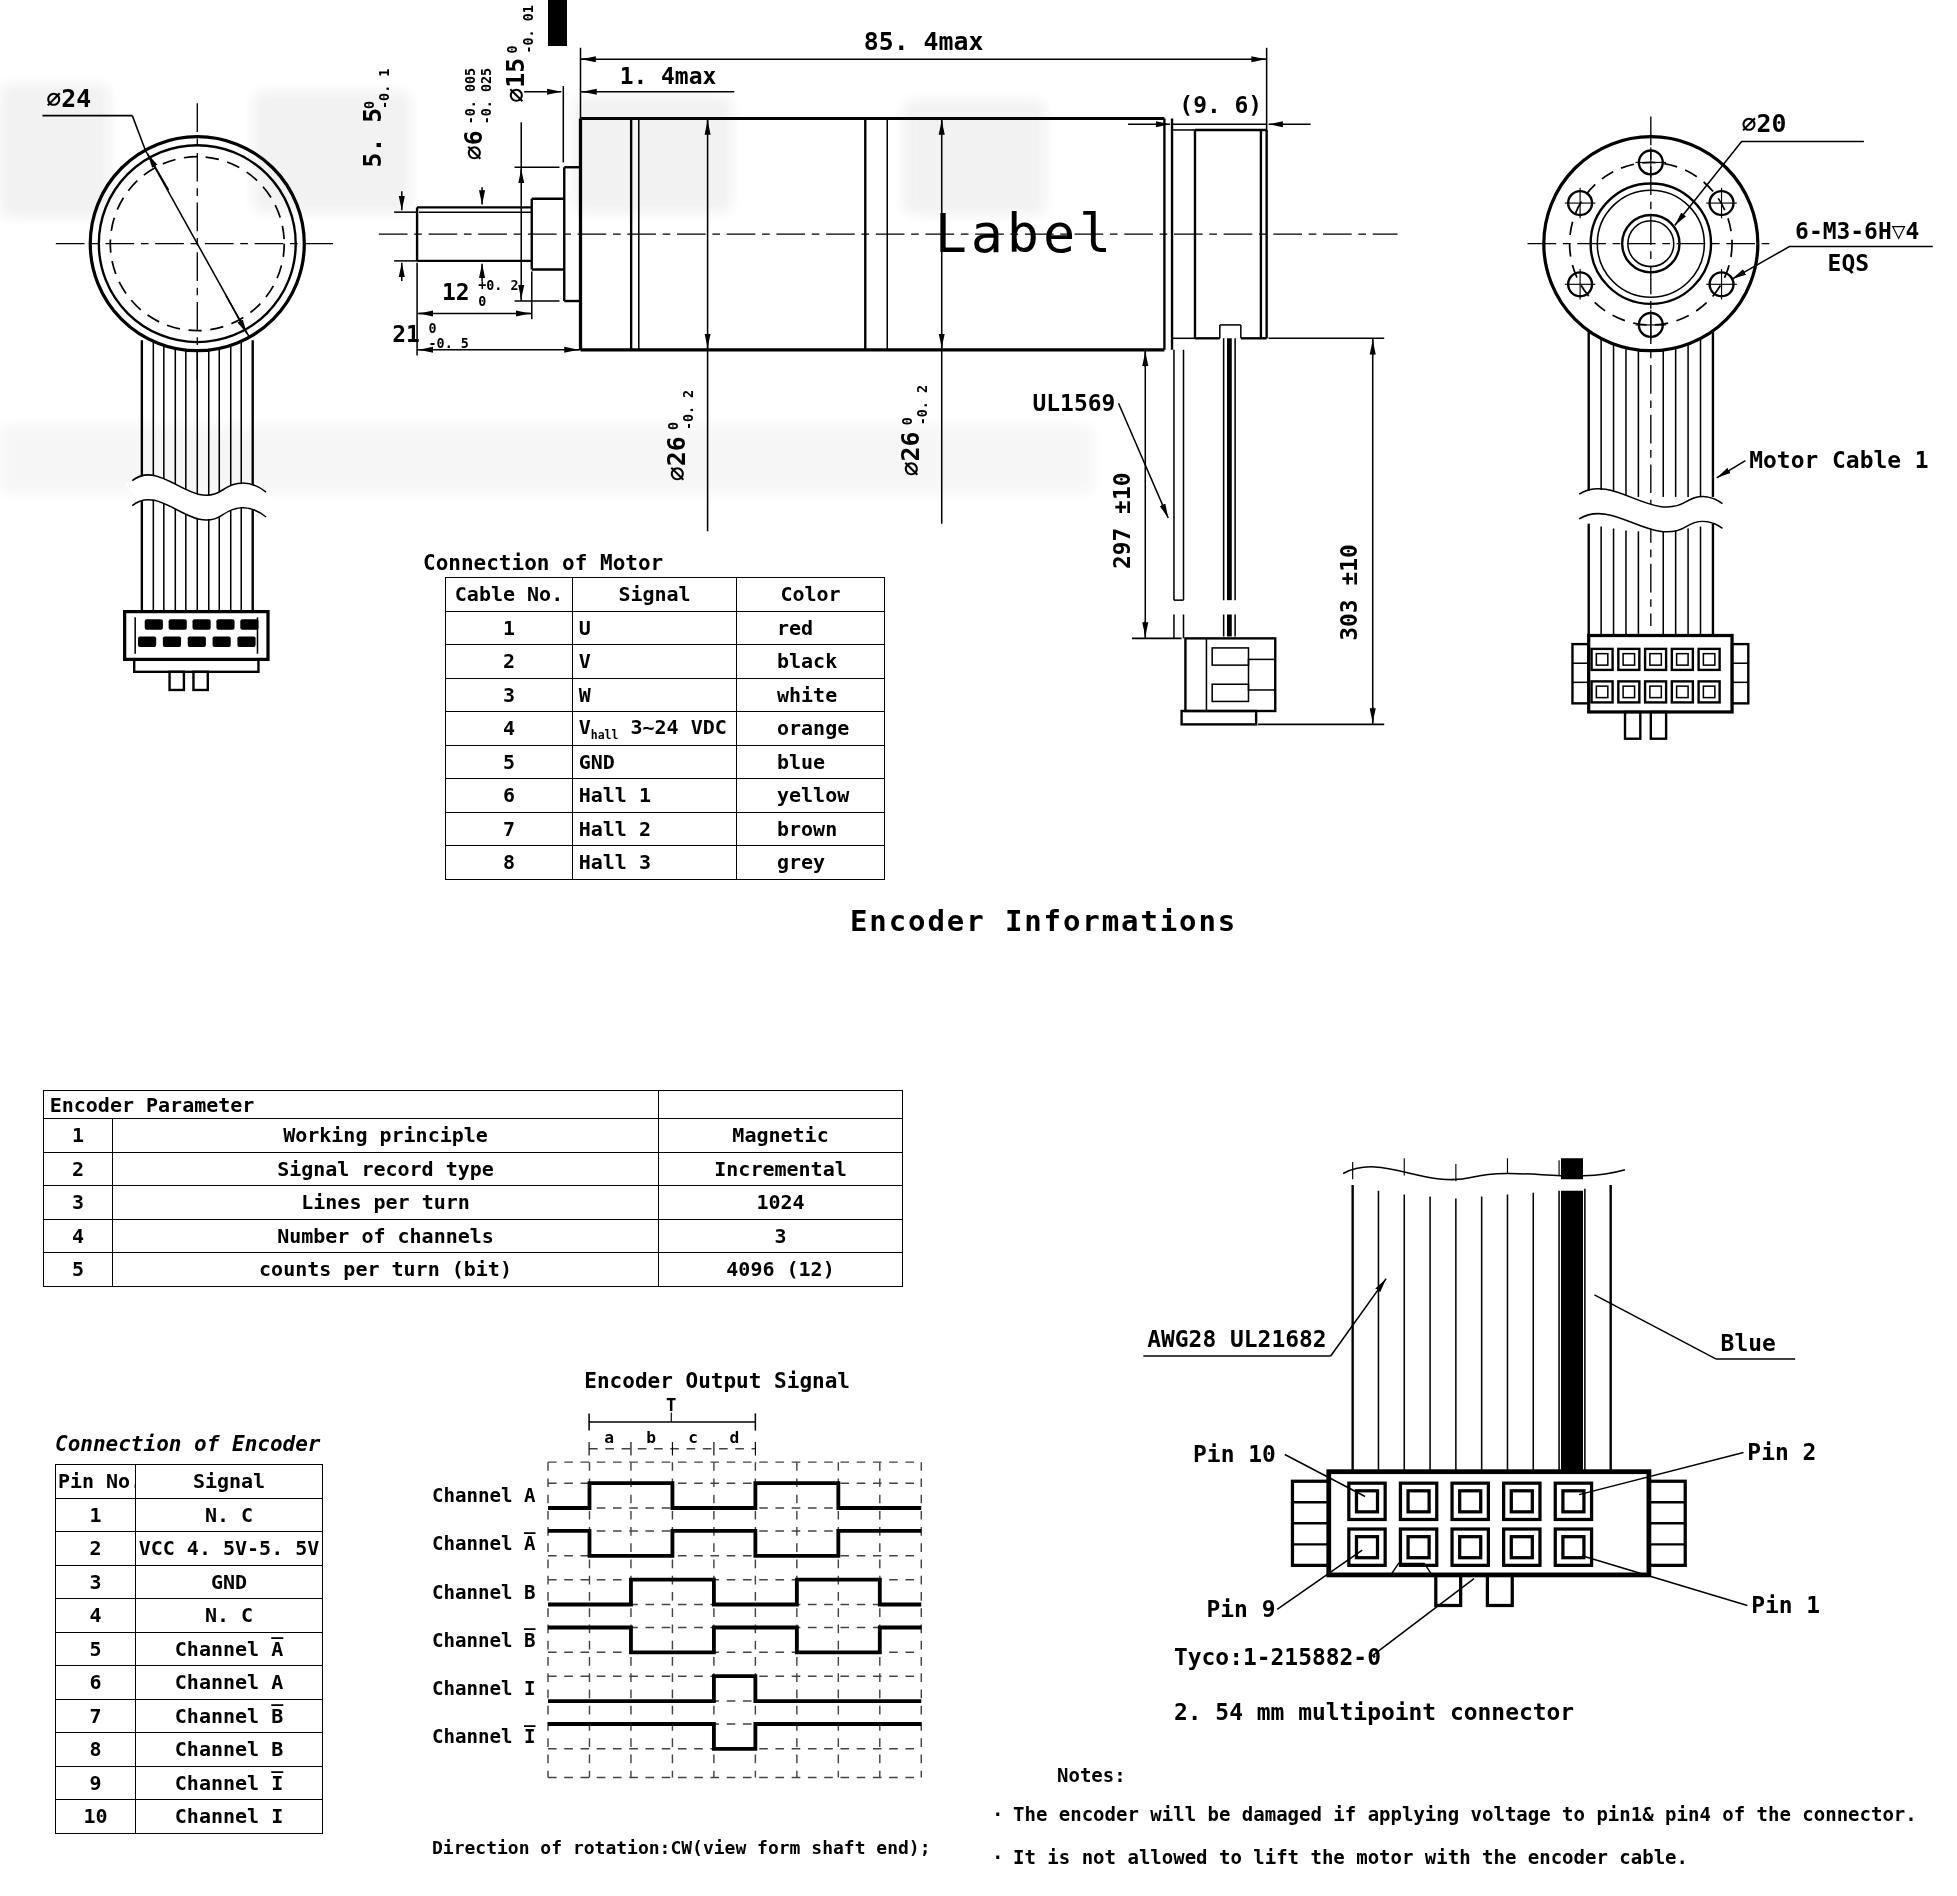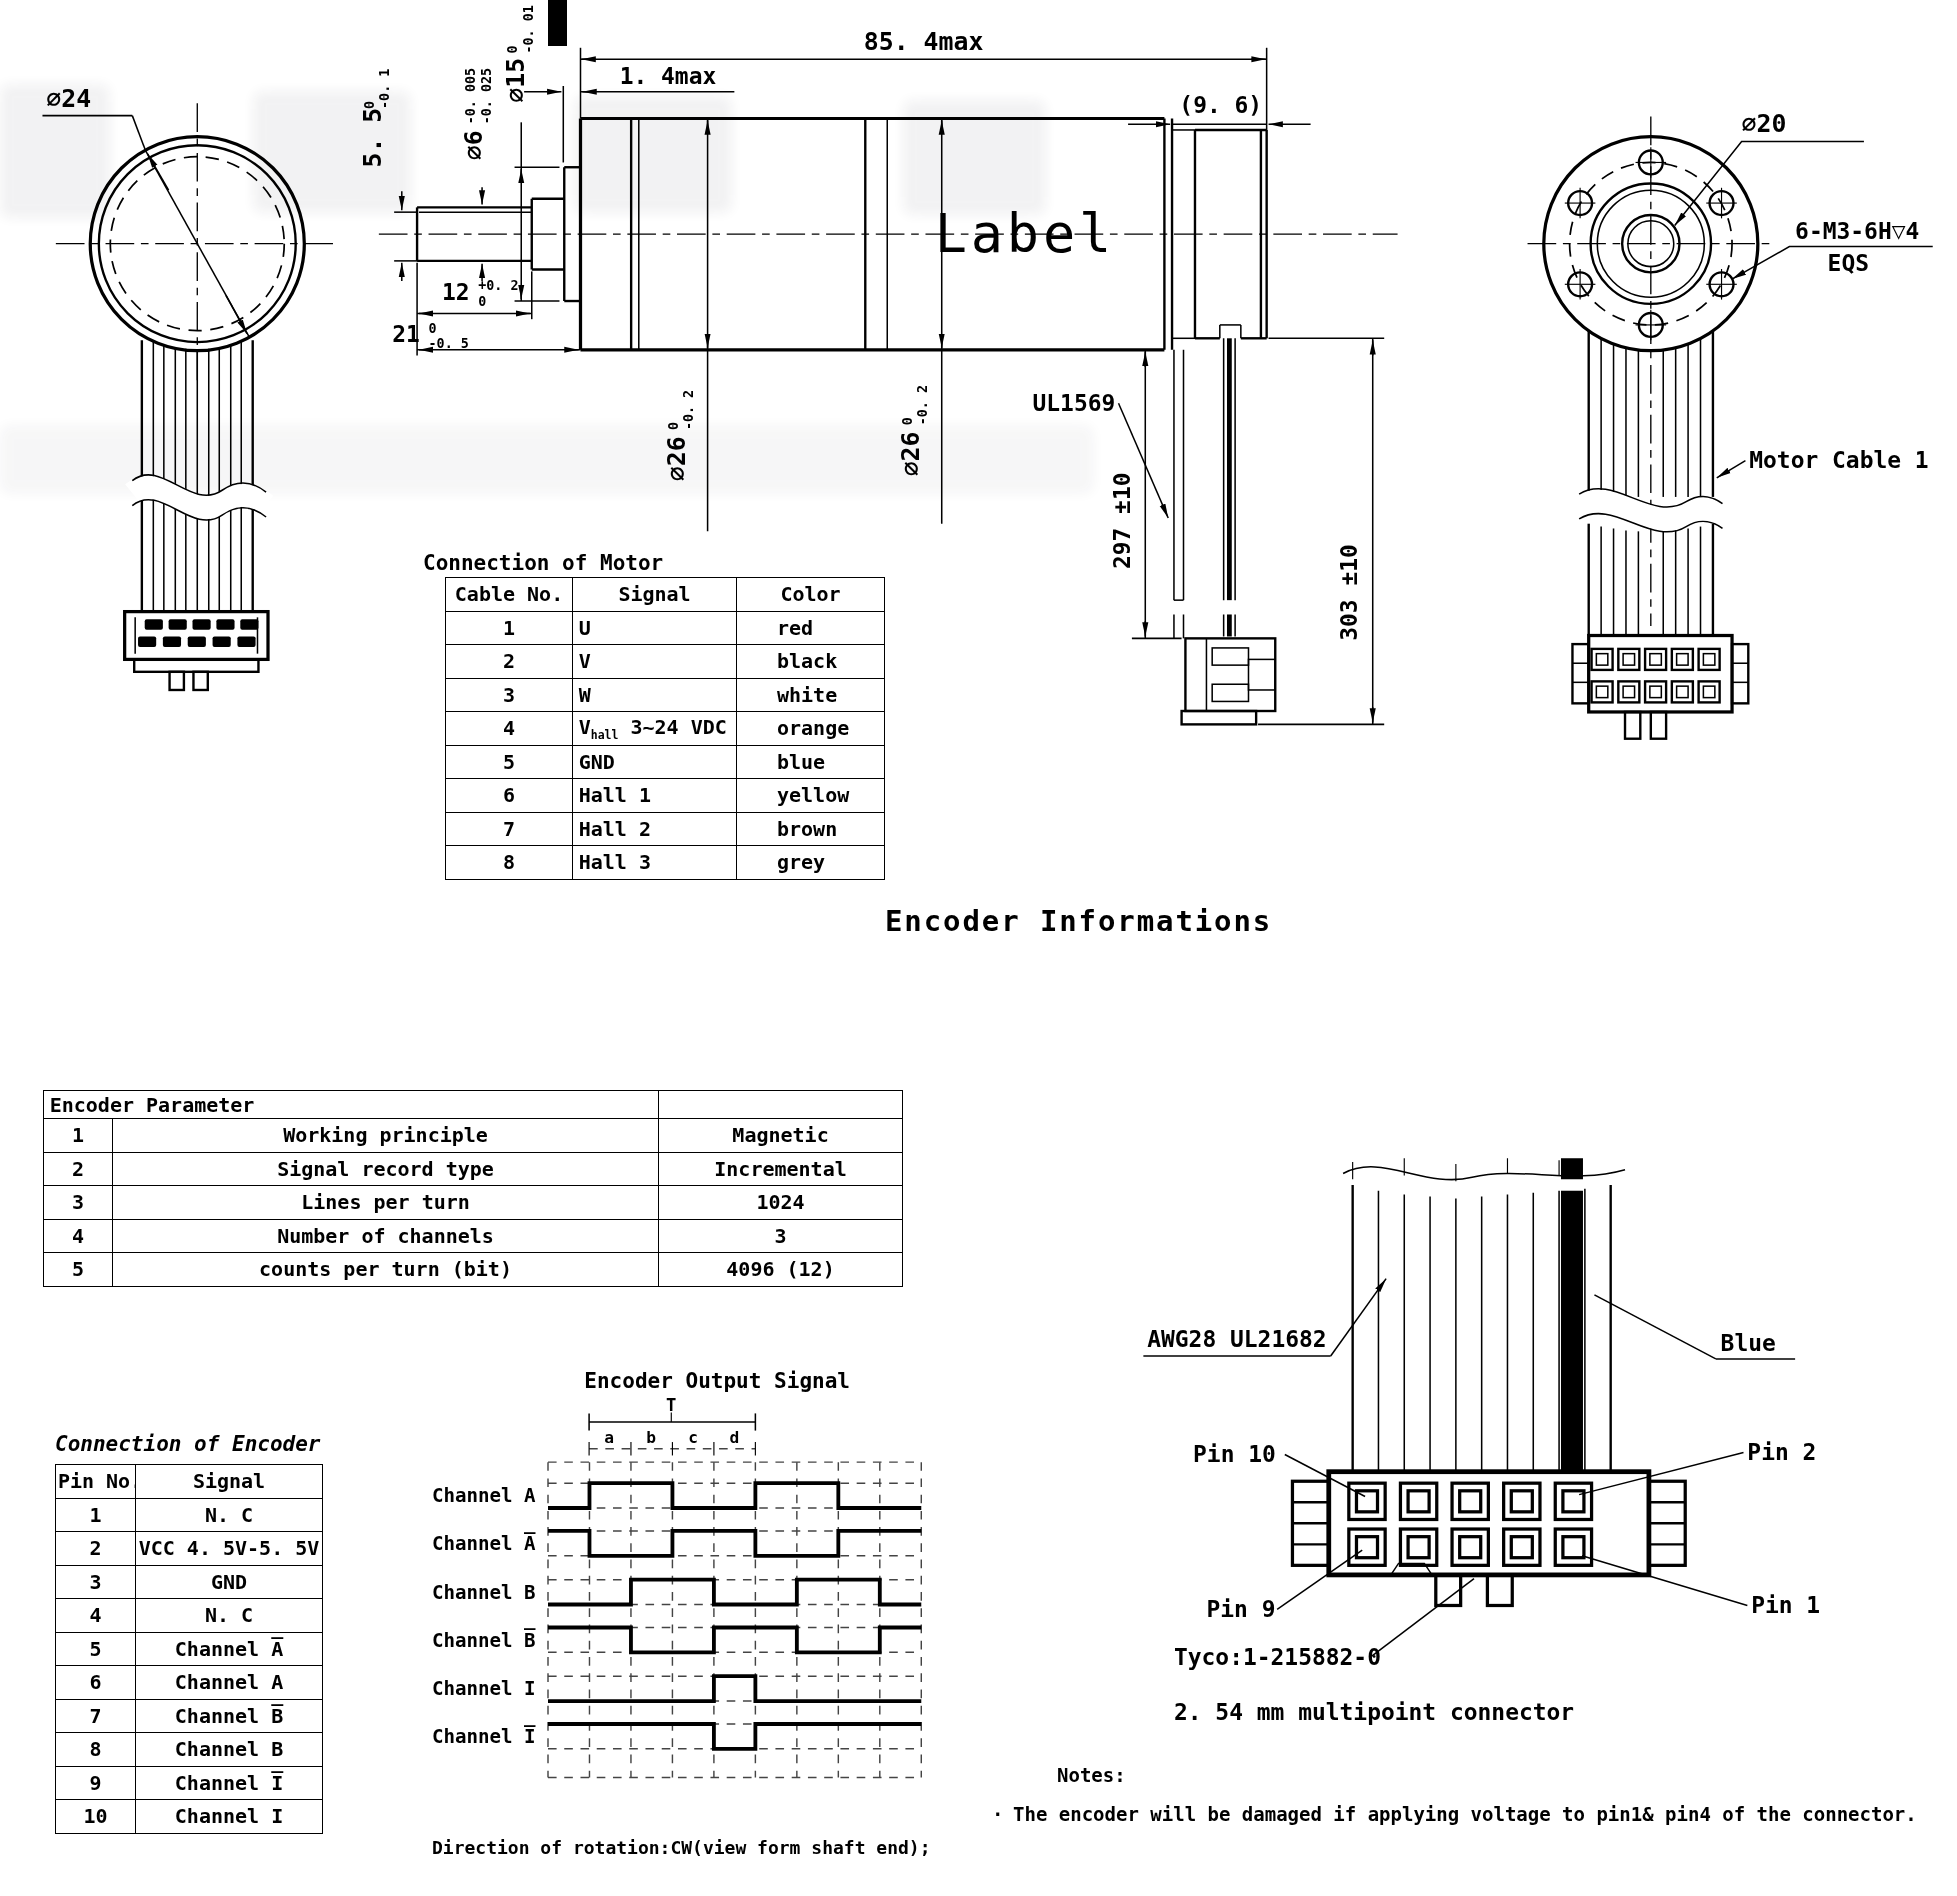--- a/index.html
+++ b/index.html
@@ -553,21 +553,21 @@
           <td class="clr">brown</td>
         </tr>
     <tr>
           <td class="c">8</td>
           <td class="lft"><span>Hall 3</span></td>
           <td class="clr">grey</td>
         </tr>
   </tbody>
     </table>
 
-  <div class="heading" style="left:885px;top:904px;">Encoder Informations</div>
+  <div class="heading" style="left:850px;top:904px;">Encoder Informations</div>
 
   <table class="abs" style="left:43px;top:1090px;width:858px;">
     <colgroup>
         <col style="width:69px">
         <col style="width:546px">
         <col style="width:244px">
       </colgroup>
     <tbody>
         <tr>
       <td class="pt-title" colspan="2">Encoder Parameter</td>
@@ -657,16 +657,17 @@
 
   <div class="caption" style="left:432px;top:1793px;">
     <div>Direction of rotation:CW(view form shaft end);</div>
     
     
   </div>
 
   <div class="notes" style="left:992px;top:1764px;">
     <div class="nt">Notes:</div>
     <div class="itm blt"><span>The encoder will be damaged if applying voltage to pin1&amp; pin4 of the connector.</span></div>
+    <div class="itm blt"><span>It is not allowed to lift the motor with the encoder cable.</span></div>
   </div>
 
 </div>
 
 
 </body></html>

